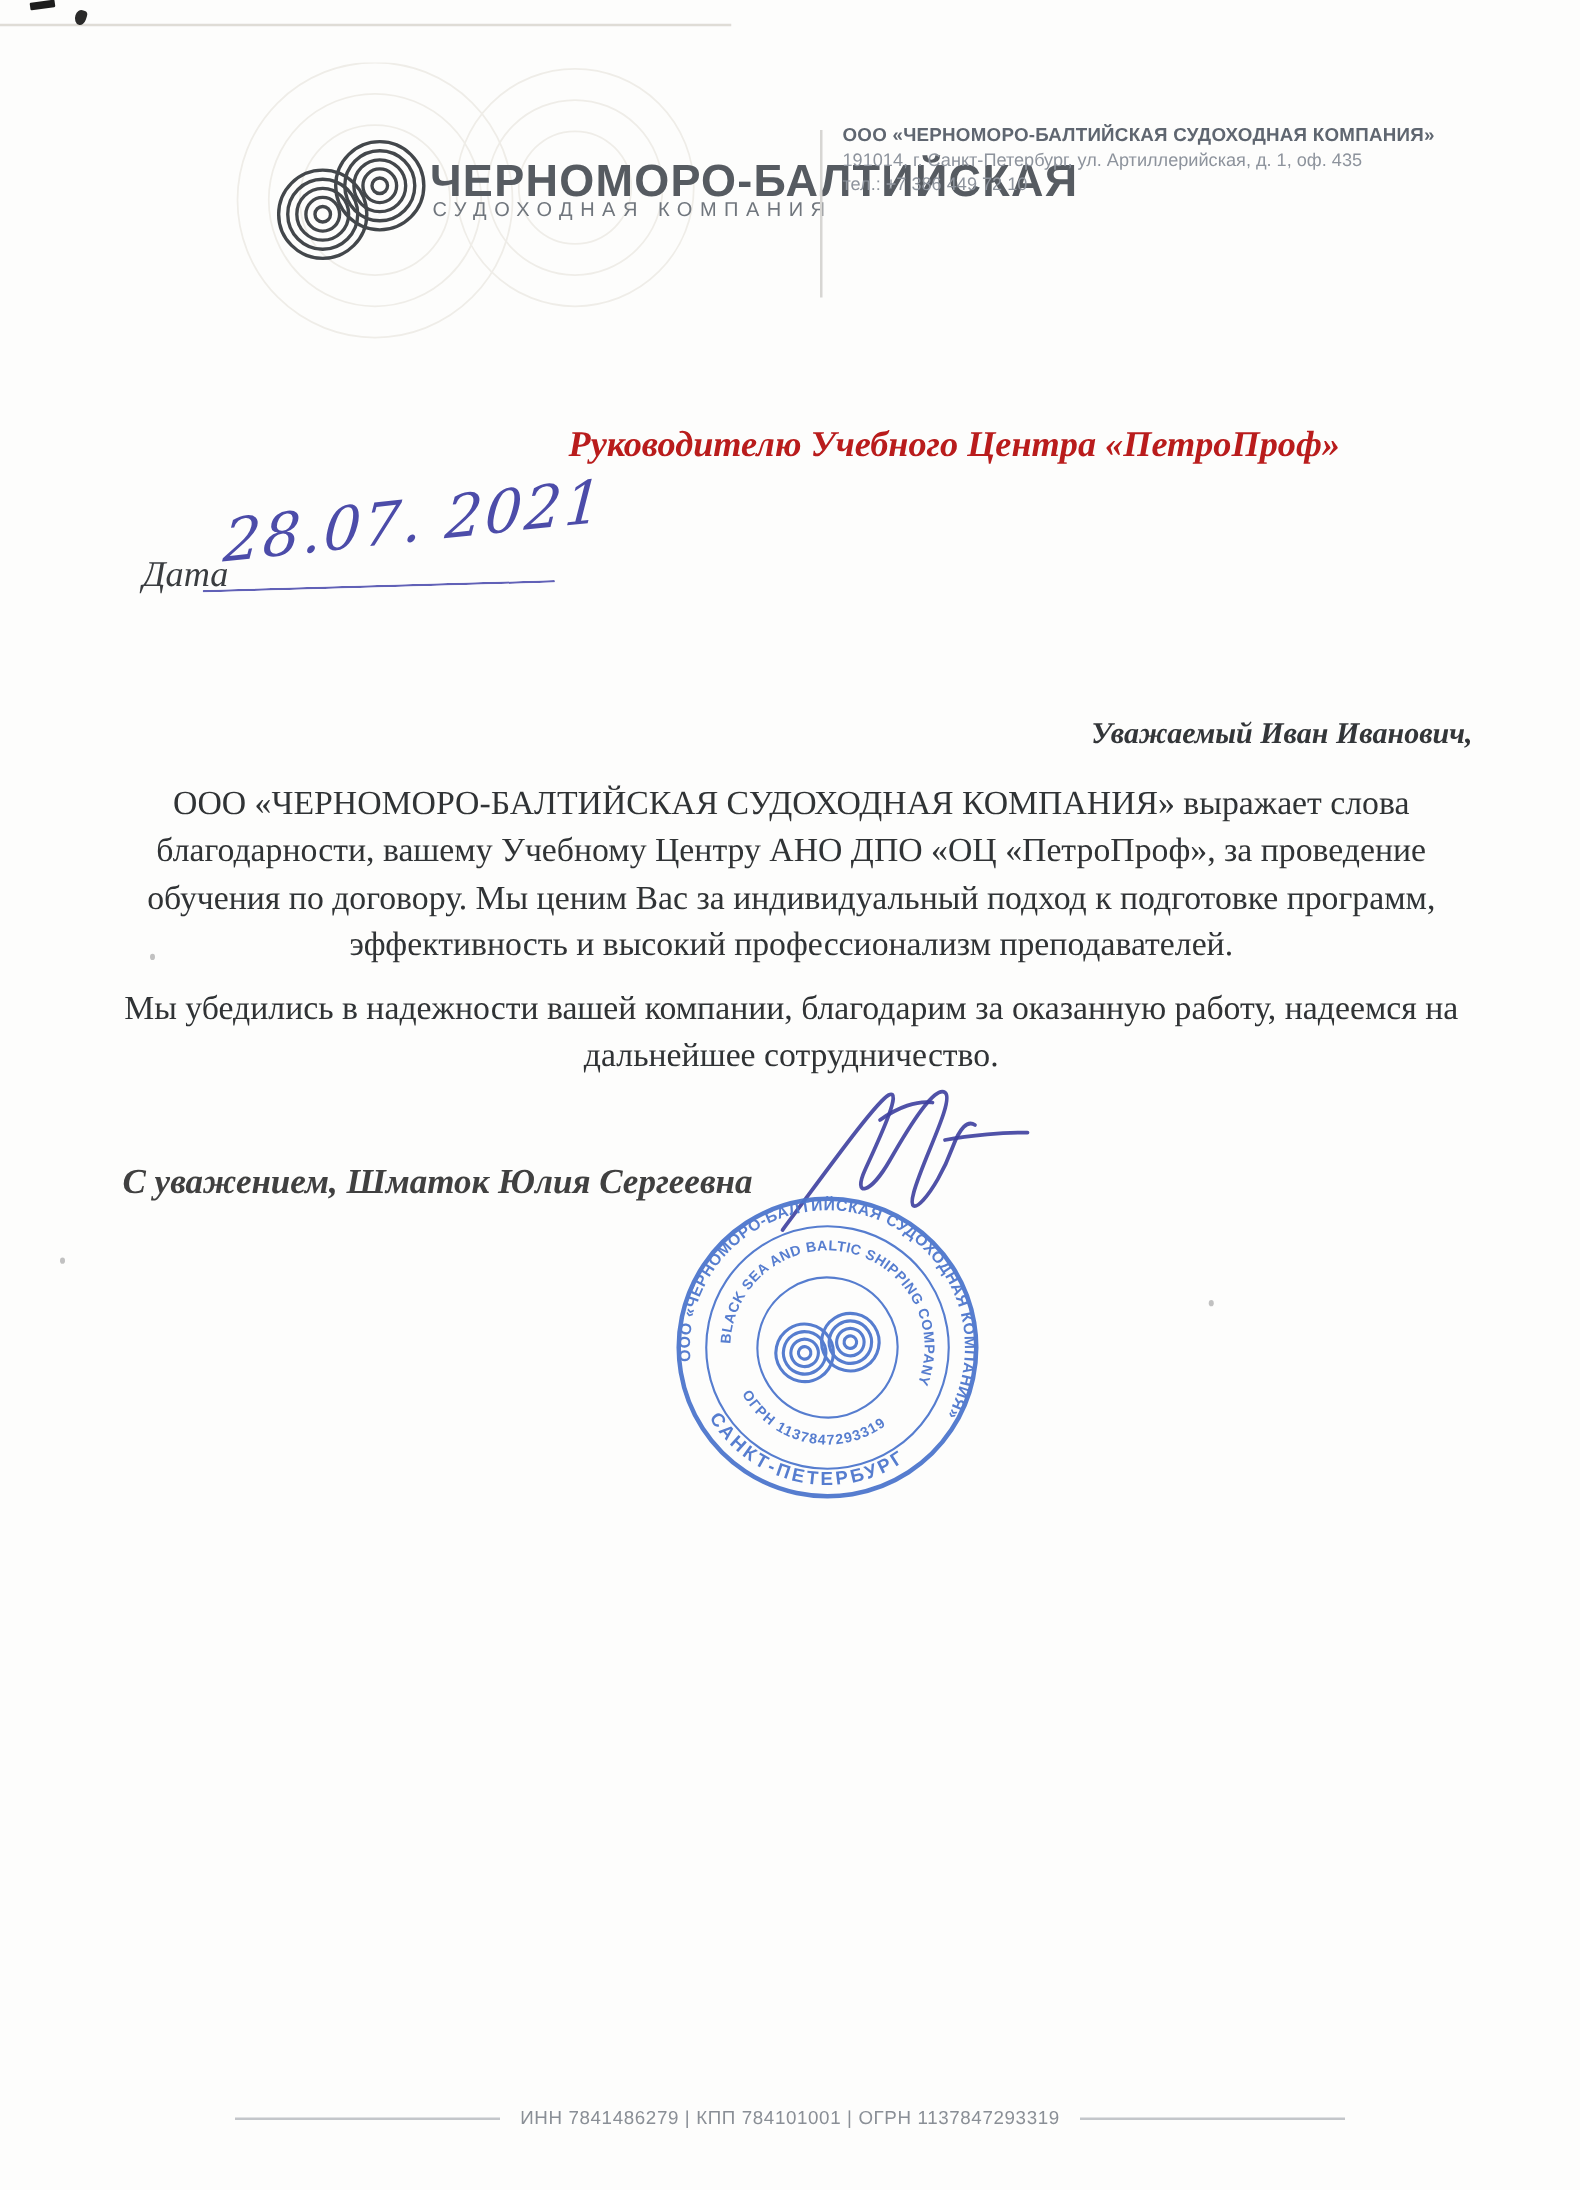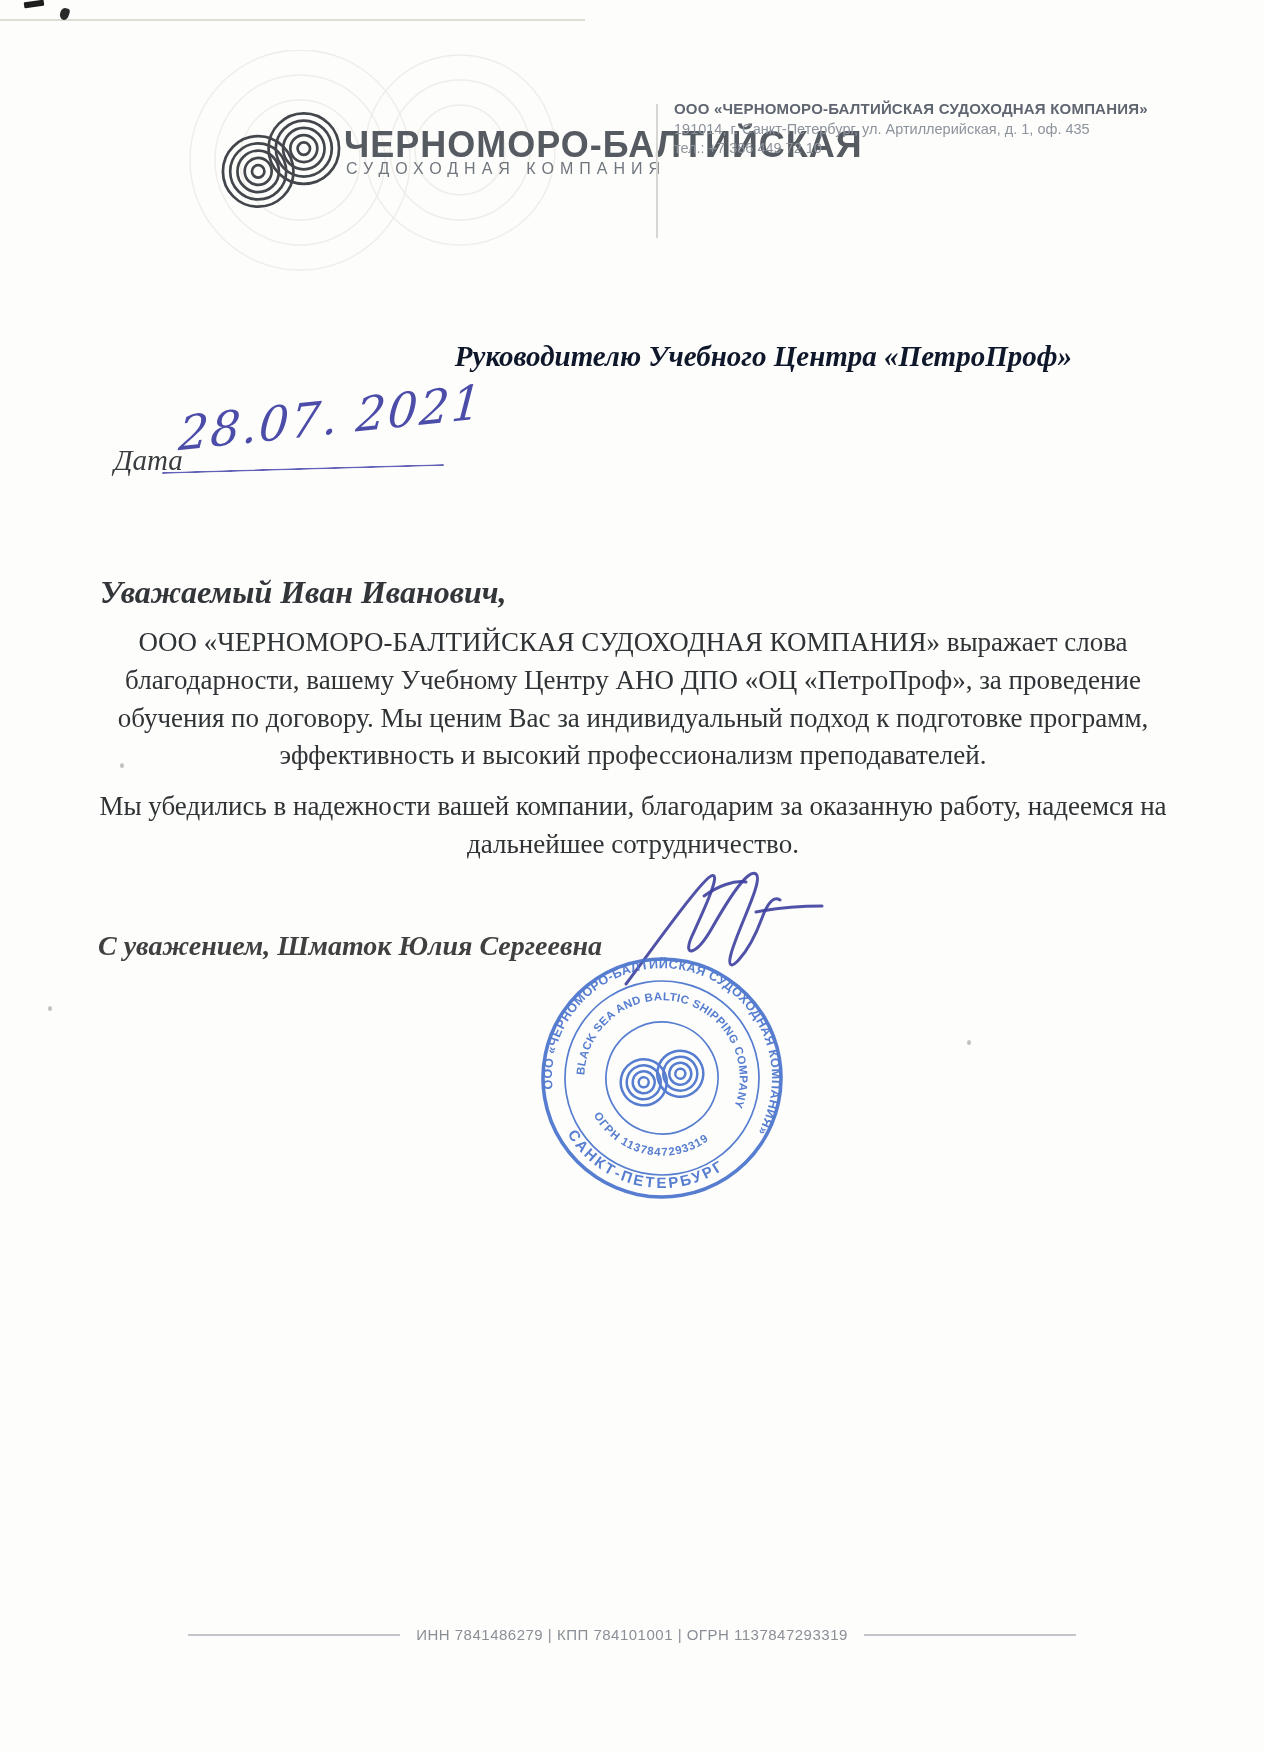--- a/index.html
+++ b/index.html
@@ -29,36 +29,36 @@
   }
   .lh-divider{position:absolute;left:656px;top:104px;width:2px;height:134px;background:#d7d6d3;}
   .contact{position:absolute;left:674px;top:100px;font-family:"Liberation Sans", sans-serif;}
   .contact .c-company{font-size:15px;font-weight:700;color:#5f6670;letter-spacing:.2px;margin-bottom:4px;}
   .contact .c-line{font-size:14.5px;color:#8d939c;margin-bottom:3px;}
   .contact .c-block2{margin-top:22px;}
 
   
   .addressee{
     position:absolute;right:192px;top:340px;
-    font-size:29px;font-weight:700;font-style:italic;color:#0f172a;margin-left:36px;
+    font-size:29px;font-weight:700;font-style:italic;color:#b91c1c;margin-left:36px;
   }
   .date-label{position:absolute;left:98px;top:444px;font-size:29px;font-style:italic;color:#3a3d40;margin-left:16px;}
   .date-hand{
     position:absolute;left:178px;top:390px;
     font-family:"DejaVu Serif", serif;font-style:italic;
     font-size:47px;color:#3d3da3;letter-spacing:2px;opacity:.92;
     transform:rotate(-6deg) skewX(-10deg);white-space:nowrap;
   }
   .date-underline{
     position:absolute;left:162px;top:468px;width:282px;height:0;
     border-top:2.5px solid #4646ab;transform:rotate(-1.6deg);border-radius:2px;opacity:.85;
   }
   .salutation{
-    position:absolute;left:100px;top:574px;width:1090px;text-align:left;
-    font-size:32px;font-weight:700;font-style:italic;color:#333639;
+    position:absolute;left:88px;top:574px;width:1090px;text-align:right;
+    font-size:24px;font-weight:700;font-style:italic;color:#333639;
   }
   .para{
     position:absolute;left:86px;width:1094px;text-align:center;
     font-size:27px;line-height:1.4;color:#303335;
   }
   .para1{top:624px;}
   .para2{top:788px;}
   .signoff{
     position:absolute;left:98px;top:930px;
     font-size:28px;font-weight:700;font-style:italic;color:#404040;
@@ -66,21 +66,21 @@
 
   
   .signature{position:absolute;left:608px;top:856px;}
   .sig-stroke{stroke:#3d3f9f;stroke-width:3;fill:none;stroke-linecap:round;opacity:.9;}
   .stamp-wrap{position:absolute;left:530px;top:946px;opacity:.93;}
   .s-ring{fill:none;stroke:#4a74cc;}
   .s-txt{fill:#4a74cc;font-family:"Liberation Sans", sans-serif;font-weight:700;}
 
   
   .footer{
-    position:absolute;left:0;top:1626px;width:1264px;
+    position:absolute;left:0;top:1686px;width:1264px;
     display:flex;align-items:center;justify-content:center;gap:16px;
     font-family:"Liberation Sans", sans-serif;font-size:15px;color:#8a8f96;letter-spacing:.5px;
   }
   .f-line{height:2px;background:#c3c6ca;flex:0 0 auto;width:212px;}
 </style>
 </head>
 <body>
 
 <div class="scan-topline"></div>
 <div class="mark1"></div>

